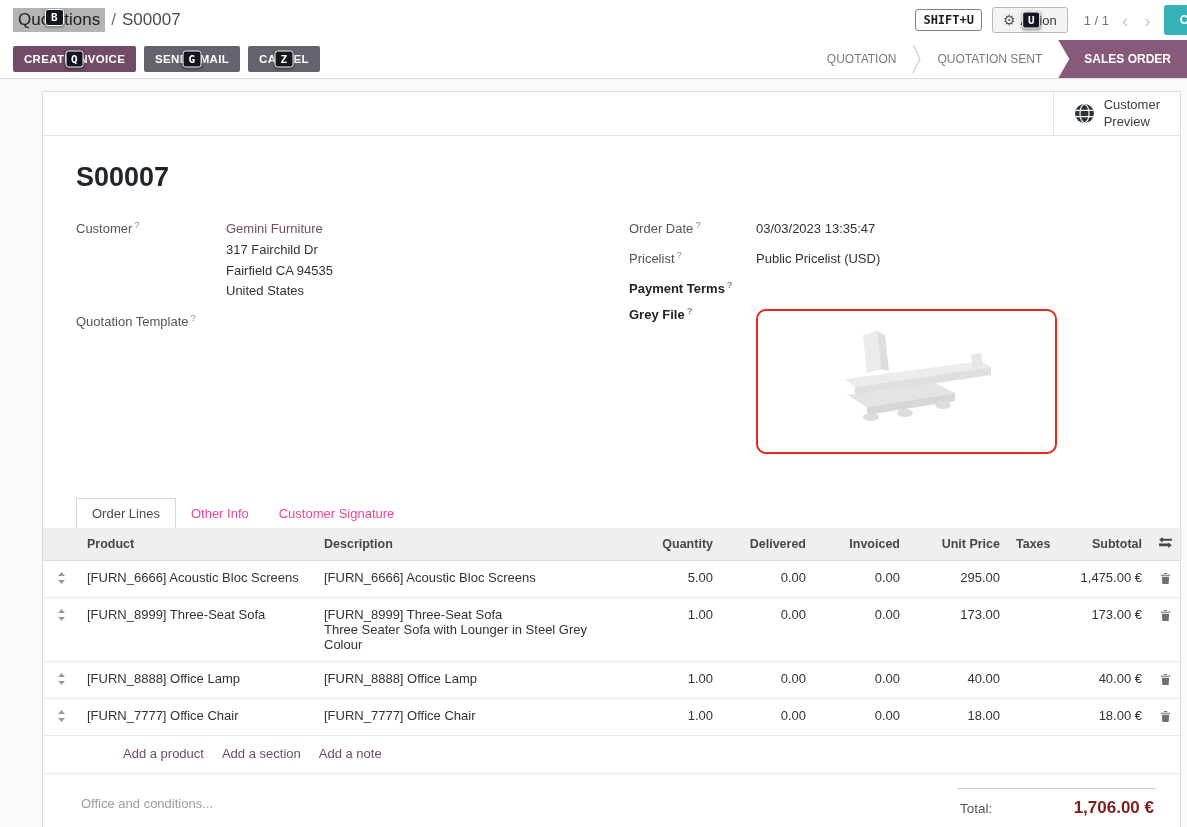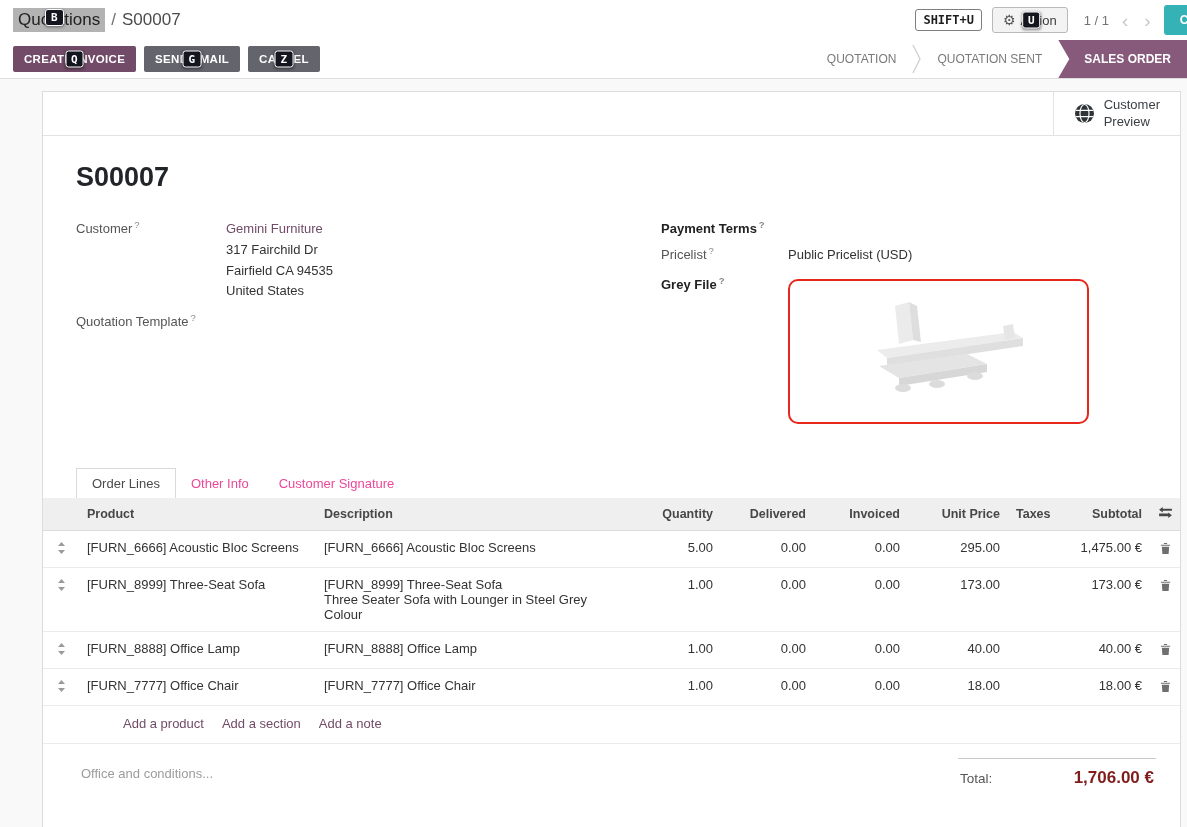--- a/index.html
+++ b/index.html
@@ -52,21 +52,21 @@
   
   .content { padding:12px 6px 0 42px; }
   .sheet { background:#fff; border:1px solid #dcdcdc; min-height:740px; }
   .sheet-top { height:44px; border-bottom:1px solid #e3e3e3; display:flex; justify-content:flex-end; }
   .preview-btn { display:flex; align-items:center; gap:9px; padding:0 20px;
                  border-left:1px solid #e3e3e3; cursor:pointer; }
   .preview-txt { font-size:13px; color:#3a3f44; line-height:1.3; }
 
   .title { font-size:27px; font-weight:700; color:#212529; margin:26px 0 0 33px; }
 
-  .fields { display:flex; padding:0 24px 0 33px; margin-top:26px;gap:32px; }
+  .fields { display:flex; padding:0 24px 0 33px; margin-top:26px; }
   .col-left { width:553px; }
   .col-right { flex:1; }
   .frow { display:flex; margin-bottom:9px; font-size:13px; align-items:flex-start; }
   .flabel { width:150px; color:#555; flex:none; }
   .col-right .flabel { width:127px; }
   .flabel.bold { color:#222; font-weight:700; }
   .help { color:#888; font-size:9.5px; vertical-align:super; margin-left:2px; }
   .fval { color:#333; line-height:1.6; }
   a.link { color:#714B67; text-decoration:none; cursor:pointer; }
   .addr { line-height:1.6; }
@@ -189,26 +189,30 @@
           </span>
         </div>
         <div class="frow tmpl-row">
           <span class="flabel"><span>Quotation Template</span><span class="help">?</span></span>
           <span class="fval"></span>
         </div>
       </div>
 
       <div class="col-right">
         <div class="frow">
+          <span class="flabel"><span>Order Date</span><span class="help">?</span></span>
+          <span class="fval">03/03/2023 13:35:47</span>
+        </div>
+        <div class="frow">
+          <span class="flabel"><span>Pricelist</span><span class="help">?</span></span>
+          <span class="fval">Public Pricelist (USD)</span>
+        </div>
+        <div class="frow">
           <span class="flabel bold"><span>Payment Terms</span><span class="help">?</span></span>
           <span class="fval"></span>
-        </div>
-        <div class="frow">
-          <span class="flabel"><span>Pricelist</span><span class="help">?</span></span>
-          <span class="fval">Public Pricelist (USD)</span>
         </div>
         <div class="frow">
           <span class="flabel bold"><span>Grey File</span><span class="help">?</span></span>
           <span class="stepfile-box">
             <svg width="250" height="120" viewBox="0 0 240 120">
               <polygon points="76,14 90,10 94,48 80,52" fill="#ebebeb"></polygon>
               <polygon points="90,10 98,14 102,50 94,48" fill="#dedede"></polygon>
               <polygon points="58,58 194,40 204,46 68,66" fill="#ececec"></polygon>
               <polygon points="68,66 204,46 204,54 68,74" fill="#dfdfdf"></polygon>
               <polygon points="184,34 194,32 196,46 186,48" fill="#e6e6e6"></polygon>

